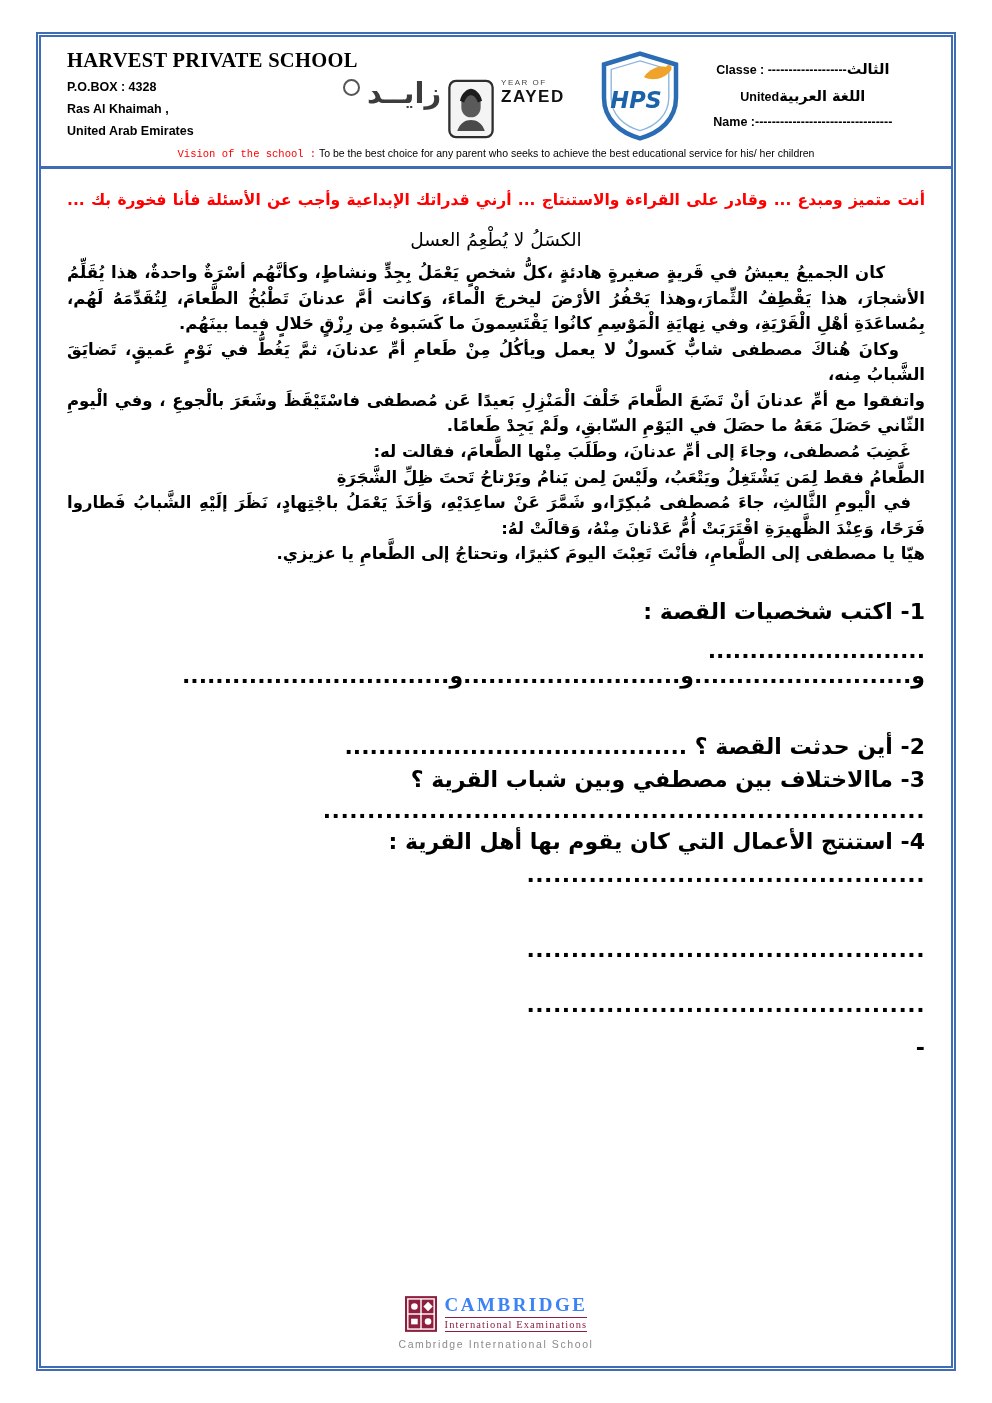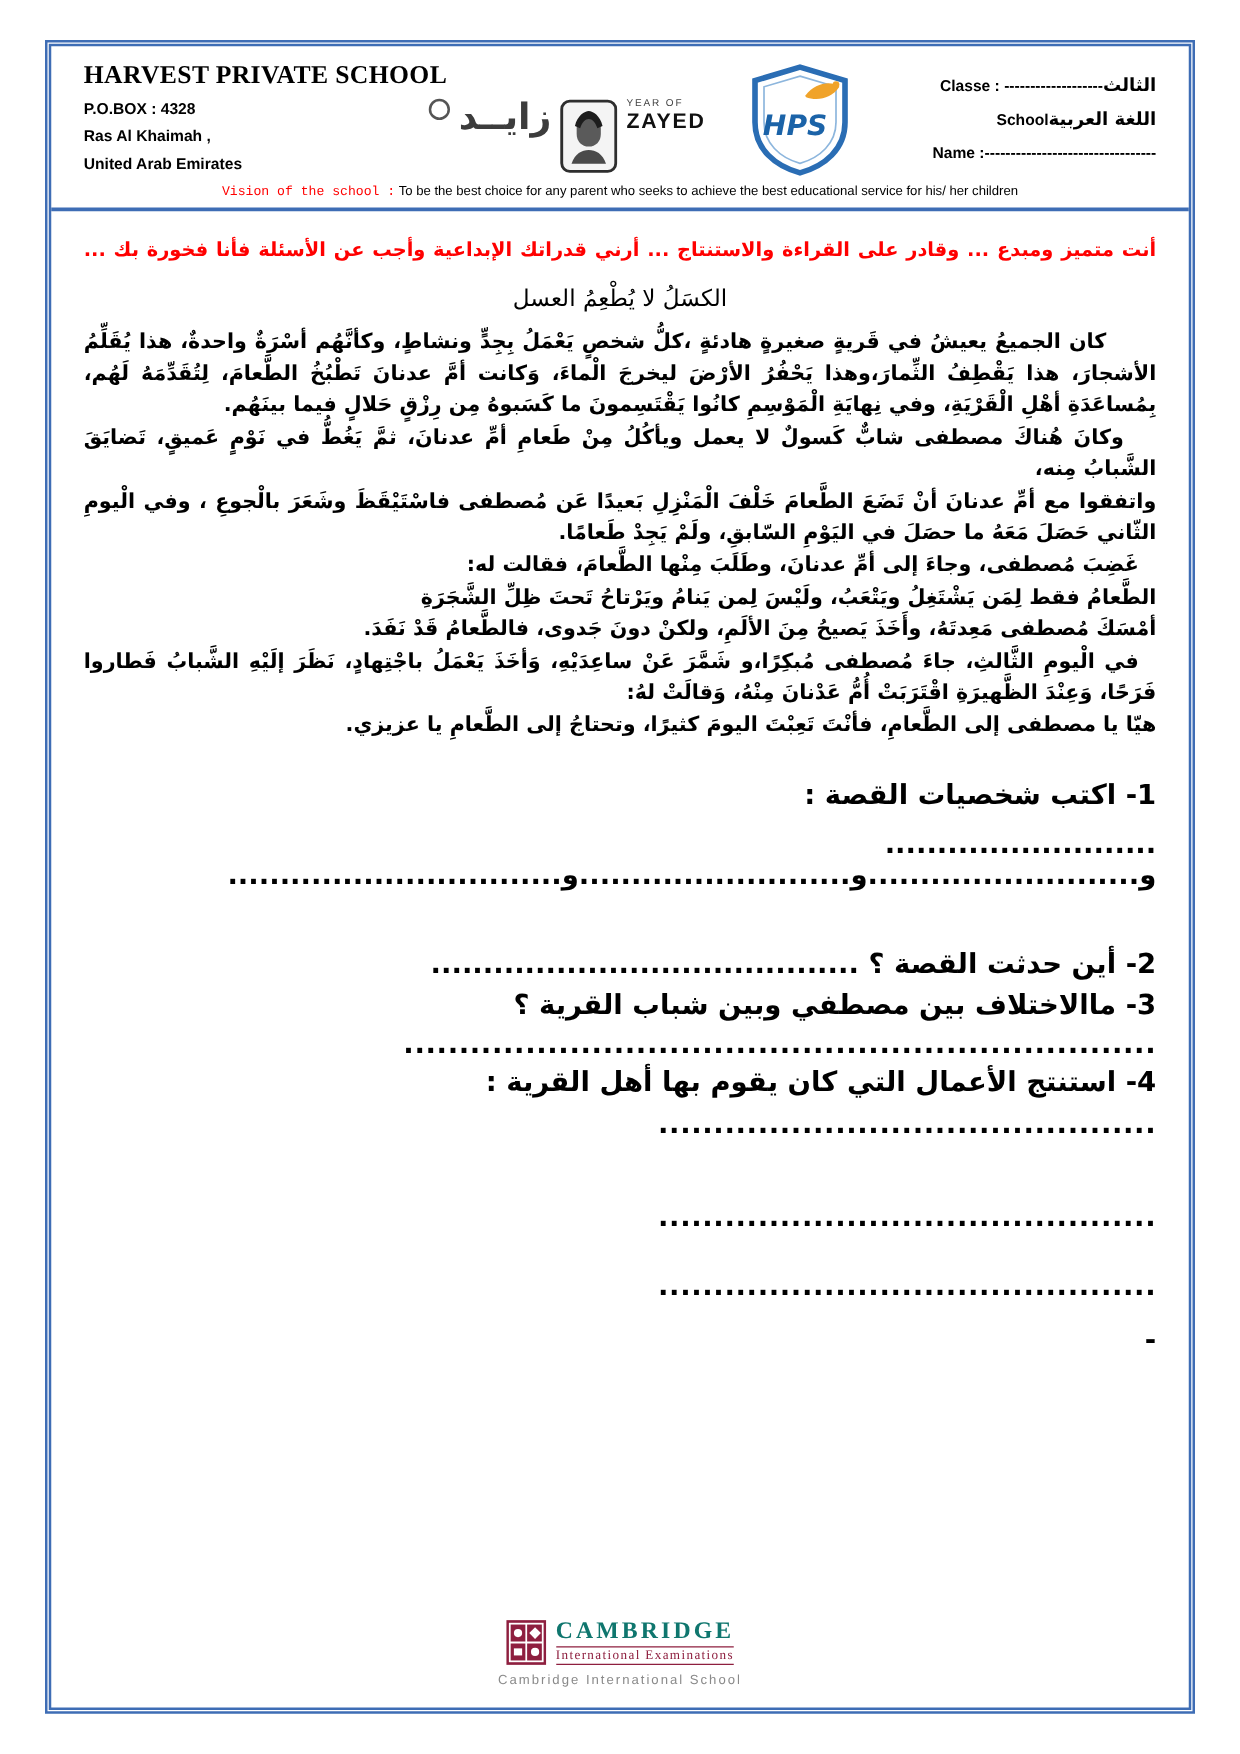--- a/index.html
+++ b/index.html
@@ -25,21 +25,21 @@
   .zayed { display: flex; align-items: flex-start; gap: 7px; margin: 30px 0 0 14px; }
   .zayed-seal { width: 13px; height: 13px; border: 2px solid #555; border-radius: 50%; align-self: flex-start; margin-top: 0; }
   .zayed-ar { font-size: 29px; font-weight: bold; color: #3c3c3c; line-height: 1; }
   .zayed-en { font-family: "Liberation Sans", sans-serif; line-height: 1.1; }
   .zayed-en .yo { font-size: 8px; letter-spacing: 1.5px; color: #444; }
   .zayed-en .zy { font-size: 17px; font-weight: bold; letter-spacing: 1.5px; color: #111; }
 
   .hps { margin: 2px 0 0 34px; }
 
   .fields { margin-left: auto; width: 252px; font-family: "Liberation Sans", sans-serif; font-size: 12.5px; font-weight: bold; padding-top: 12px; }
-  .field-row { display: flex; justify-content: flex-end; align-items: baseline; margin-bottom: 11px; }
+  .field-row { display: flex; justify-content: center; align-items: baseline; margin-bottom: 11px; }
   .ar-val { font-size: 14.5px; font-family: "DejaVu Sans", sans-serif; }
 
   .vision { text-align: center; font-family: "Liberation Sans", sans-serif; font-size: 10.5px; margin-top: 2px; }
   .vision .v-label { color: #ff0000; font-family: Liberation Mono, monospace; }
   .header-rule { border: none; border-top: 3px solid #3e6db5; margin: 6px -26px 0 -26px; }
 
   
   .content { direction: rtl; text-align: right; font-weight: bold; }
   .intro {
     color: #ff0000; font-size: 15.5px; margin-top: 22px;
@@ -57,21 +57,21 @@
   .answer-dots { letter-spacing: 0.5px; }
   .dash-mark { margin-top: 18px; }
 
   
   .footer {
     position: absolute; left: 0; right: 0; bottom: 16px;
     display: flex; flex-direction: column; align-items: center;
   }
   .cam-row { display: flex; align-items: center; gap: 8px; }
   .cam-text { display: flex; flex-direction: column; }
-  .cam-title { color: #0f766e; font-family: "Liberation Serif", serif; font-weight: bold; font-size: 19px; letter-spacing: 2.5px; line-height: 1; }
+  .cam-title { color: #3b82f6; font-family: "Liberation Serif", serif; font-weight: bold; font-size: 19px; letter-spacing: 2.5px; line-height: 1; }
   .cam-sub { color: #8e1f3f; font-family: "Liberation Serif", serif; font-size: 10.5px; letter-spacing: 1.1px; border-top: 1px solid #8e1f3f; border-bottom: 1px solid #8e1f3f; padding: 1px 0; margin-top: 3px; text-align: left; }
   .cam-caption { color: #8a8a8a; font-family: "Liberation Sans", sans-serif; font-size: 10.5px; letter-spacing: 1.6px; margin-top: 6px; }
 </style>
 </head>
 <body>
 
 <div class="page">
   <div class="frame">
 
     <header class="header">
@@ -107,21 +107,21 @@
           <text x="12" y="63" font-size="25" font-weight="bold" font-style="italic" fill="#1b63a8">HPS</text>
         </svg>
       </div>
 
       <div class="fields">
         <div class="field-row">
           <span>Classe : -------------------</span>
           <span class="ar-val">الثالث</span>
         </div>
         <div class="field-row">
-          <span>School</span>
+          <span>United</span>
           <span class="ar-val">اللغة العربية</span>
         </div>
         <div class="field-row">
           <span>Name :---------------------------------</span>
         </div>
       </div>
     </header>
 
     <div class="vision">
       <span class="v-label">Vision of the school :</span>
@@ -135,21 +135,20 @@
       <div class="intro">أنت متميز ومبدع ... وقادر على القراءة والاستنتاج ... أرني قدراتك الإبداعية وأجب عن الأسئلة فأنا فخورة بك ...</div>
 
       <h2 class="story-title">الكسَلُ لا يُطْعِمُ العسل</h2>
 
       <div class="story">
         <p class="ind-lg">كان الجميعُ يعيشُ في قَريةٍ صغيرةٍ هادئةٍ ،كلُّ شخصٍ يَعْمَلُ بِجِدٍّ ونشاطٍ، وكأنَّهُم أسْرَةٌ واحدةٌ، هذا يُقَلِّمُ الأشجارَ، هذا يَقْطِفُ الثِّمارَ،وهذا يَحْفُرُ الأرْضَ ليخرجَ الْماءَ، وَكانت أمَّ عدنانَ تَطْبُخُ الطَّعامَ، لِتُقَدِّمَهُ لَهُم، بِمُساعَدَةِ أهْلِ الْقَرْيَةِ، وفي نِهايَةِ الْمَوْسِمِ كانُوا يَقْتَسِمونَ ما كَسَبوهُ مِن رِزْقٍ حَلالٍ فيما بينَهُم.</p>
         <p class="ind-md">وكانَ هُناكَ مصطفى شابٌّ كَسولٌ لا يعمل ويأكُلُ مِنْ طَعامِ أمِّ عدنانَ، ثمَّ يَغُطُّ في نَوْمٍ عَميقٍ، تَضايَقَ الشَّبابُ مِنه،</p>
         <p>واتفقوا مع أمِّ عدنانَ أنْ تَضَعَ الطَّعامَ خَلْفَ الْمَنْزِلِ بَعيدًا عَن مُصطفى فاسْتَيْقَظَ وشَعَرَ بالْجوعِ ، وفي الْيومِ الثّاني حَصَلَ مَعَهُ ما حصَلَ في اليَوْمِ السّابقِ، ولَمْ يَجِدْ طَعامًا.</p>
         <p class="ind-sm">غَضِبَ مُصطفى، وجاءَ إلى أمِّ عدنانَ، وطَلَبَ مِنْها الطَّعامَ، فقالت له:</p>
         <p>الطَّعامُ فقط لِمَن يَشْتَغِلُ ويَتْعَبُ، ولَيْسَ لِمن يَنامُ ويَرْتاحُ تَحتَ ظِلِّ الشَّجَرَةِ</p>
-        <p>أمْسَكَ مُصطفى مَعِدتَهُ، وأَخَذَ يَصيحُ مِنَ الألَمِ، ولكنْ دونَ جَدوى، فالطَّعامُ قَدْ نَفَدَ.</p>
         <p class="ind-sm">في الْيومِ الثَّالثِ، جاءَ مُصطفى مُبكِرًا،و شَمَّرَ عَنْ ساعِدَيْهِ، وَأخَذَ يَعْمَلُ باجْتِهادٍ، نَظَرَ إلَيْهِ الشَّبابُ فَطاروا فَرَحًا، وَعِنْدَ الظَّهيرَةِ اقْتَرَبَتْ أُمُّ عَدْنانَ مِنْهُ، وَقالَتْ لهُ:</p>
         <p>هيّا يا مصطفى إلى الطَّعامِ، فأنْتَ تَعِبْتَ اليومَ كثيرًا، وتحتاجُ إلى الطَّعامِ يا عزيزي.</p>
       </div>
 
       <section class="questions">
 
         <div style="margin-top:32px">1- اكتب شخصيات القصة :</div>
         <div class="answer-dots" style="margin-top:14px">.......................... و..........................و..........................و................................</div>
 
         <div style="margin-top:46px">

